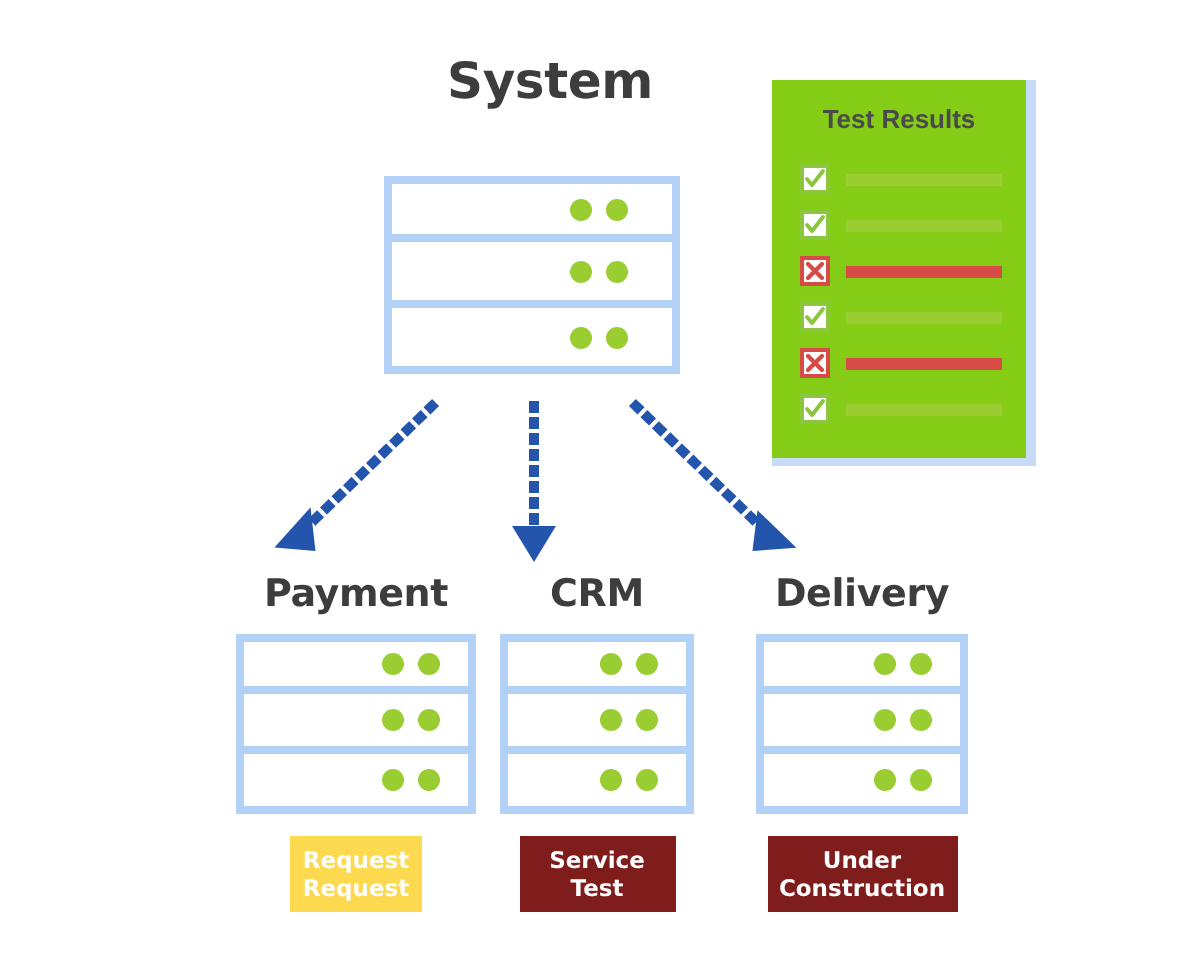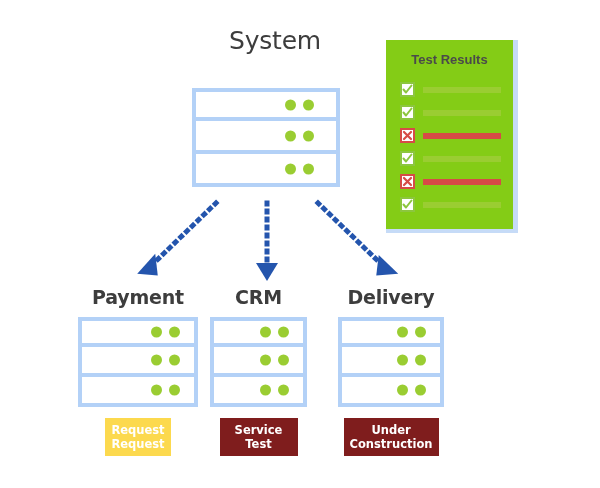--- a/index.html
+++ b/index.html
@@ -47,21 +47,21 @@
   }
 
   
   #sut-title {
     position: absolute;
     left: 160px;
     top: 26px;
     width: 230px;
     text-align: center;
     font-size: 25px;
-    font-weight: normal;
+    font-weight: bold;
     color: #3D3D3D;
     line-height: 30px;
     letter-spacing: -0.2px;
   }
   #sut-title .l2 { display: block; }
 
   #sut-rack {
     left: 192px;
     top: 88px;
     width: 148px;
@@ -122,20 +122,21 @@
     left: 0;
     top: 0;
     width: 600px;
     height: 488px;
     pointer-events: none;
   }
 
   
   .service {
     position: absolute;
+    margin-left: 40px;
   }
   .service-label {
     text-align: center;
     font-size: 19px;
     font-weight: bold;
     color: #3D3D3D;
     margin-bottom: 9px;
     letter-spacing: -0.2px;
   }
   .service .rack-unit { height: 30px; }

